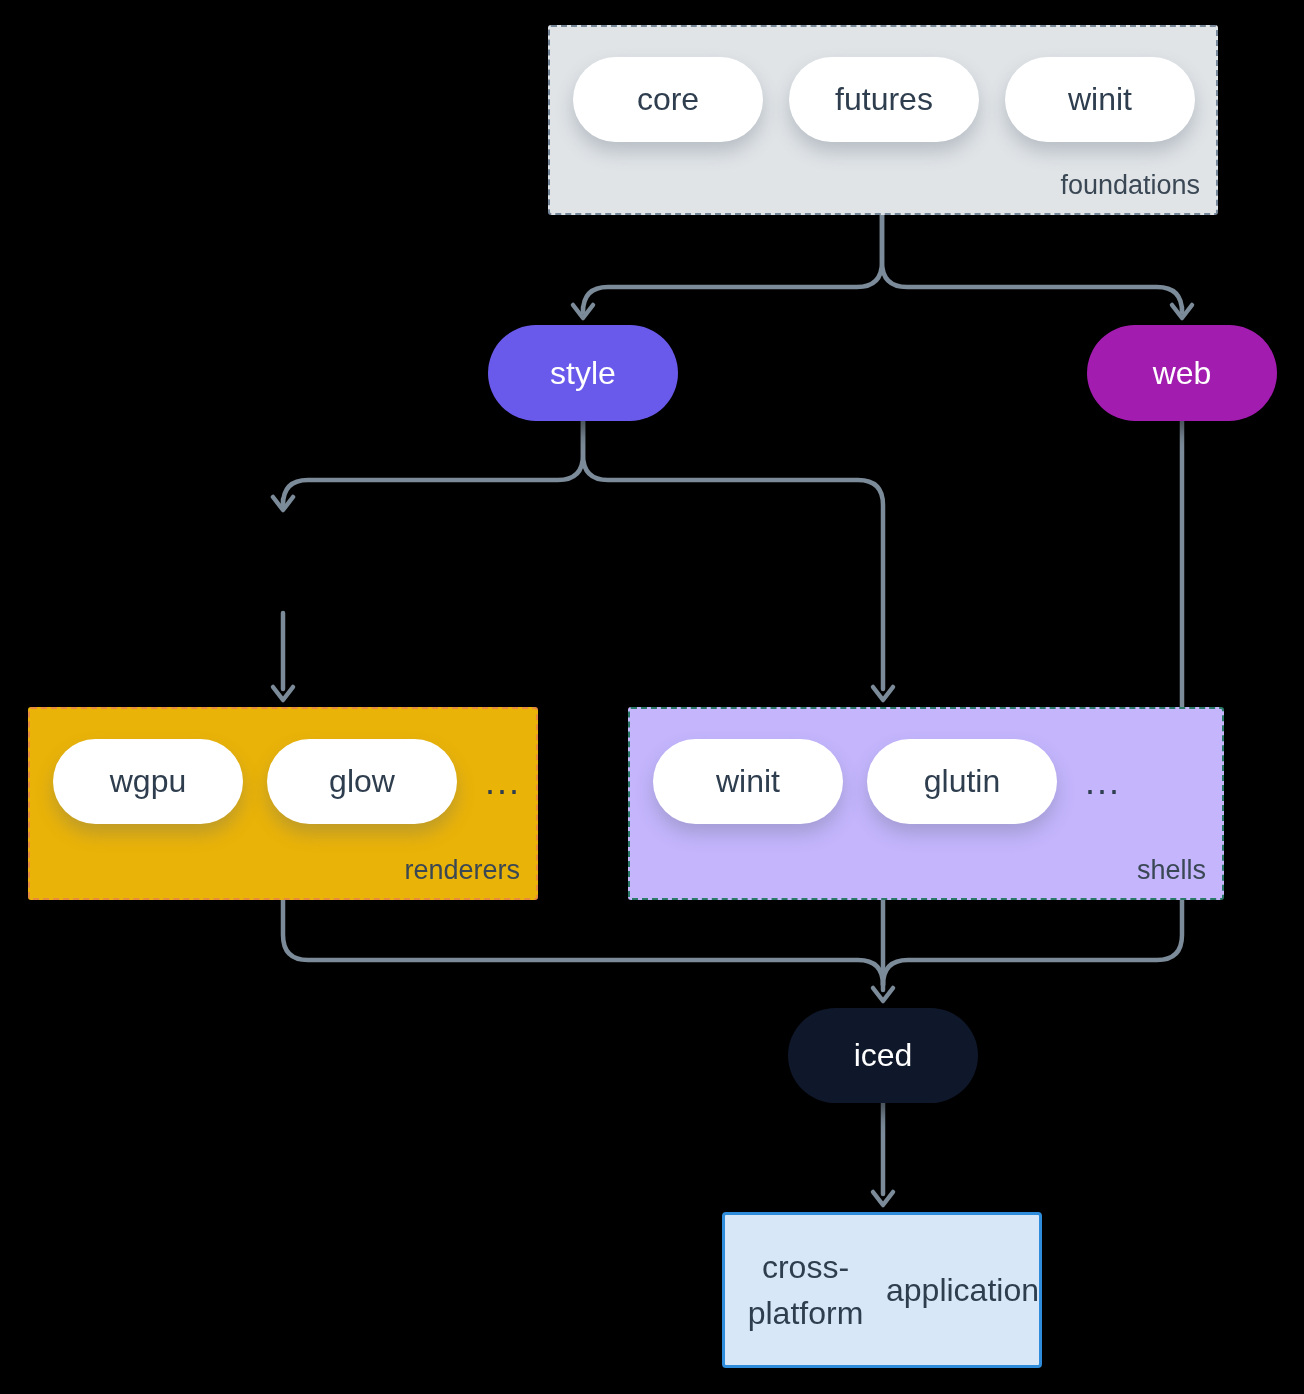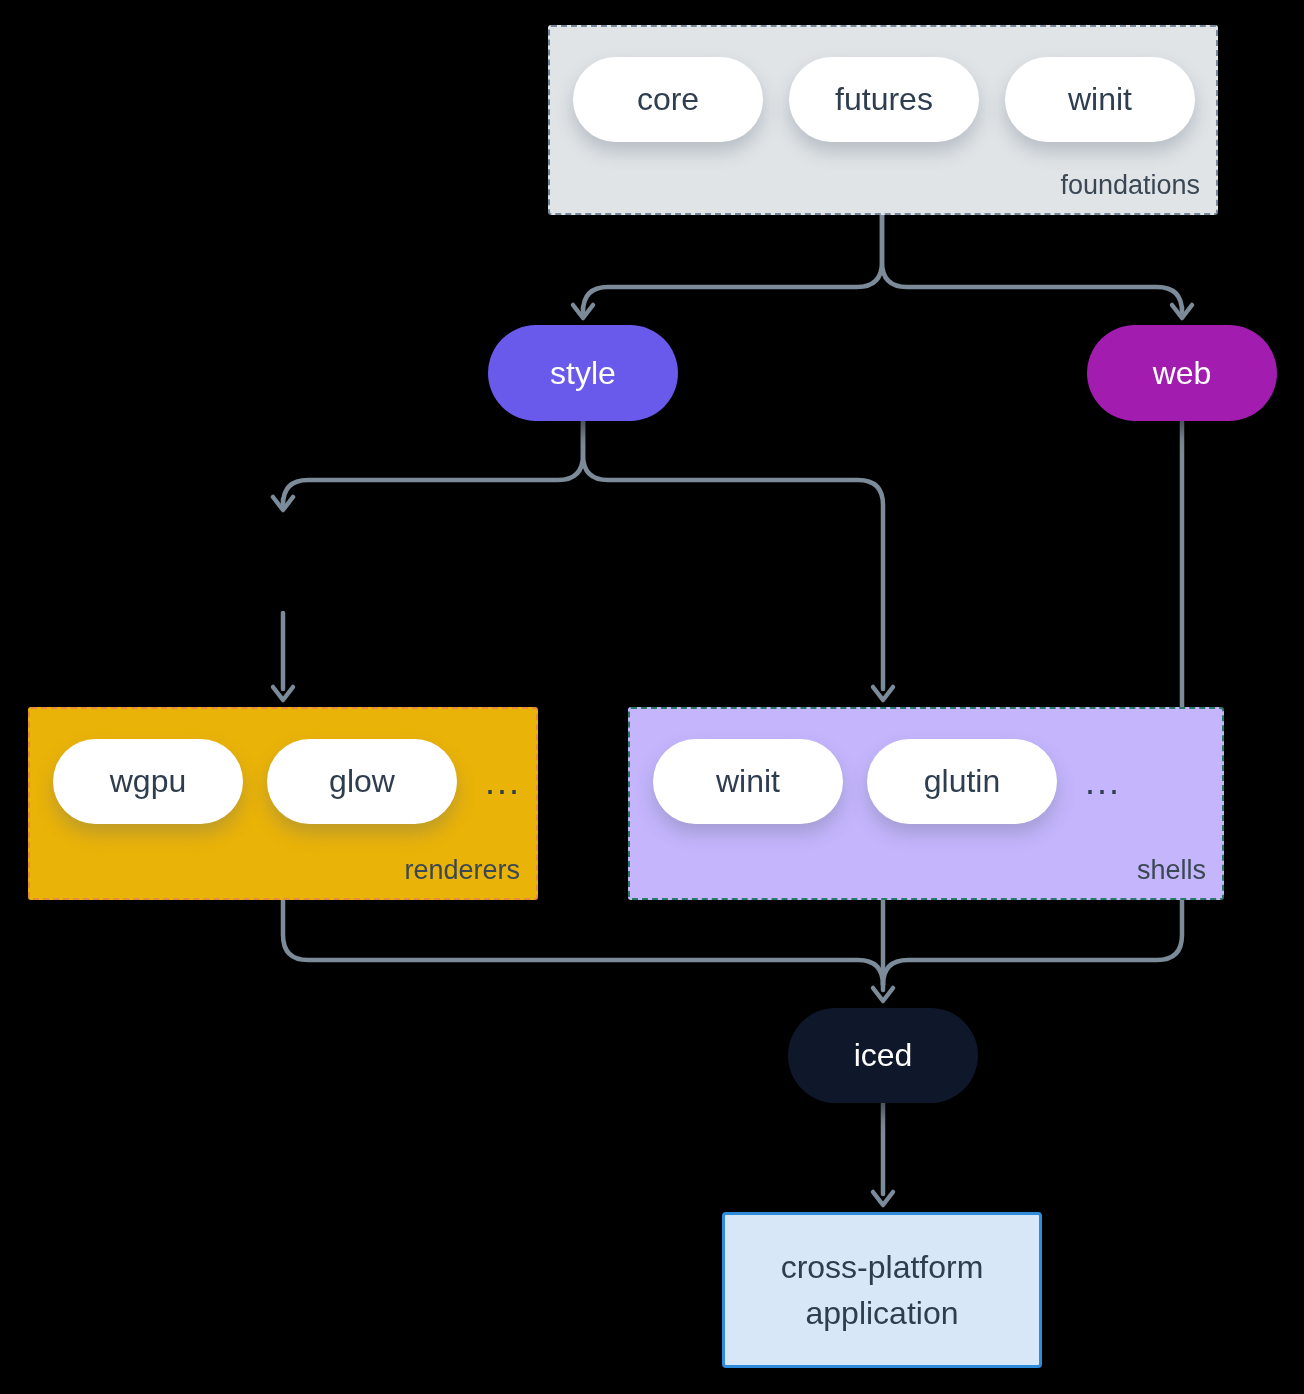--- a/index.html
+++ b/index.html
@@ -49,21 +49,21 @@
     font-size:32px;color:#FFFFFF;
     box-shadow:0 10px 18px rgba(0,0,0,0.45);
   }
   .node-native{left:488px;top:325px;background:#6A5AEB;}
   .node-web{left:1087px;top:325px;background:#a21caf;}
   .node-graphics{left:188px;top:517px;background:#E78A3F;}
   .node-iced{left:788px;top:1008px;background:#0f172a;height:95px;}
   .app-box{
     position:absolute;z-index:2;left:722px;top:1212px;width:320px;height:156px;
     background:#D7E7F8;border:3px solid #2F8CDB;border-radius:4px;
-    box-sizing:border-box;display:flex;flex-direction:column;
+    box-sizing:border-box;display:flex;flex-direction:row;
     align-items:center;justify-content:center;
     font-size:32px;color:#2F3E4F;line-height:1.45;text-align:center;
   }
 </style>
 </head>
 <body>
 
 <div id="stage">
 
   <svg id="connectors" width="1304" height="1394" viewBox="0 0 1304 1394">

